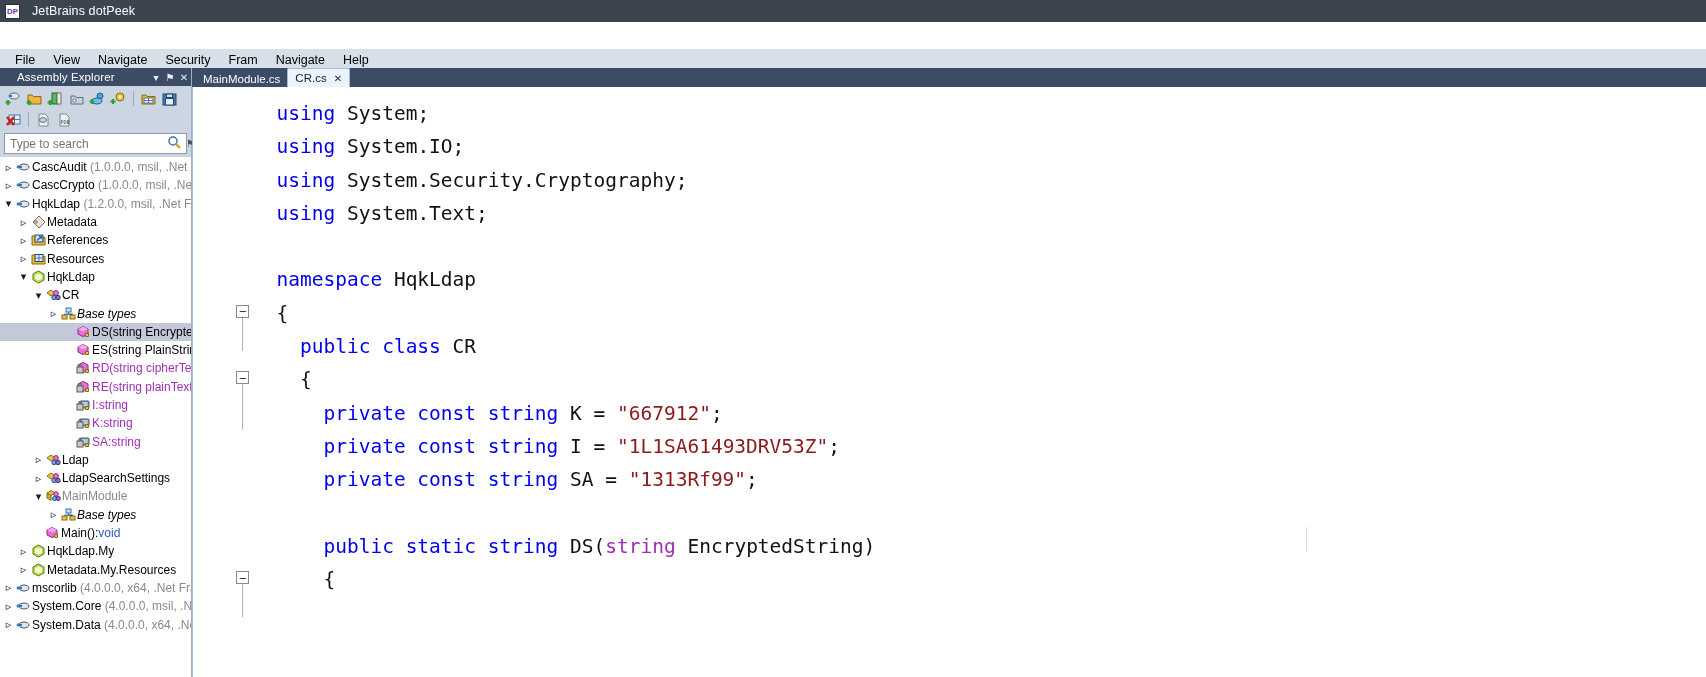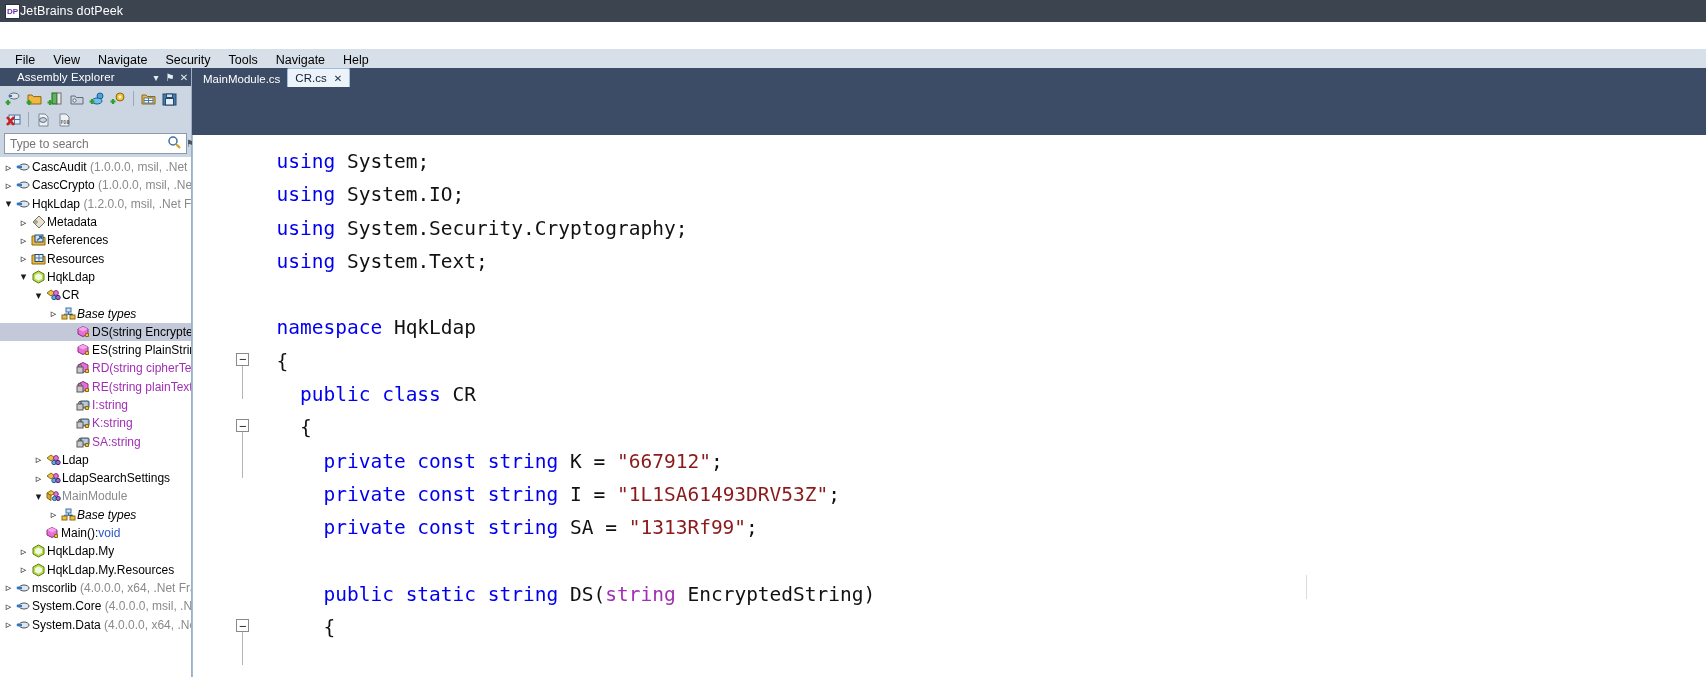--- a/index.html
+++ b/index.html
@@ -22,21 +22,21 @@
     width: 15px; height: 15px;
     background: #ffffff;
     border: 1px solid #2b313a;
     color: #6b2fa0;
     font-size: 8px; font-weight: bold;
     display: flex; align-items: center; justify-content: center;
     box-sizing: border-box;
     font-family: "Liberation Sans", sans-serif;
   }
   .app-title {
-    color: #ffffff; font-size: 12.5px; margin-left: 0;
+    color: #ffffff; font-size: 12.5px; margin-left: 12px;
     letter-spacing: .1px;
   }
 
   
   .menubar {
     height: 21px;
     background: #d7dfe8;
     display: flex; align-items: center;
     padding-left: 6px;
     border-bottom: 1px solid #d0d8e2;
@@ -131,21 +131,20 @@
   .purple { color: #a12fb5; }
   .gray-label { color: #8a8a8a; }
   .ital { font-style: italic; text-align: center; }
   .blue-t { color: #2b58c9; }
 
   
   .right-panel {
     flex: 1; height: 609px;
     display: flex; flex-direction: column;
     background: #3c4c66;
-    gap: 48px;
   }
   .tabstrip {
     height: 19px; background: #3c4c66;
     display: flex; align-items: flex-end;
     padding-left: 4px;
   }
   .tab {
     height: 17px; display: flex; align-items: center;
     padding: 0 7px; font-size: 11.5px; color: #ffffff;
   }
@@ -201,21 +200,21 @@
   <div class="titlebar">
     <div class="app-logo">DP</div>
     <div class="app-title">JetBrains dotPeek</div>
   </div>
 
   <div class="menubar">
     <div class="menu-item">File</div>
     <div class="menu-item">View</div>
     <div class="menu-item">Navigate</div>
     <div class="menu-item">Security</div>
-    <div class="menu-item">Tools</div>
+    <div class="menu-item">Fram</div>
     <div class="menu-item">Navigate</div>
     <div class="menu-item">Help</div>
   </div>
 
   <div class="toolbar">
     <div class="tb-btn">
       <svg width="16" height="16" viewBox="0 0 16 16">
           <circle cx="8" cy="8" r="7" fill="#2d8fd5" stroke="#14537f"></circle>
           <path d="M10 4.5 L6 8 L10 11.5" stroke="#fff" stroke-width="2" fill="none"></path>
         </svg>
@@ -612,21 +611,21 @@
             <div class="tlabel"><span>HqkLdap.My</span></div>
           </div>
           <div class="trow" style="padding-left: 17px;">
             <div class="twist" style="font-size: 11px;">▹</div>
             <div class="ticon">
               <svg width="15" height="14" viewBox="0 0 15 14">
                 <path d="M7.5 1 L13 4 L13 10 L7.5 13 L2 10 L2 4 Z" fill="#b7e04a" stroke="#5d7a14"></path>
                 <path d="M7.5 3.5 L11 5.3 L11 8.7 L7.5 10.5 L4 8.7 L4 5.3 Z" fill="#f2f8e0"></path>
               </svg>
             </div>
-            <div class="tlabel"><span>HqkLdap.My.Resources</span></div>
+            <div class="tlabel"><span>Metadata.My.Resources</span></div>
           </div>
           <div class="trow" style="padding-left: 2px;">
             <div class="twist" style="font-size: 11px;">▹</div>
             <div class="ticon">
               <svg width="15" height="14" viewBox="0 0 15 14">
                 <ellipse cx="8" cy="7" rx="5" ry="3" fill="#dfe6ee" stroke="#4a5560"></ellipse>
                 <path d="M2 7h4" stroke="#2f77c0" stroke-width="2.4"></path>
                 <circle cx="2" cy="7" r="1.4" fill="#2f77c0"></circle>
               </svg>
             </div>

